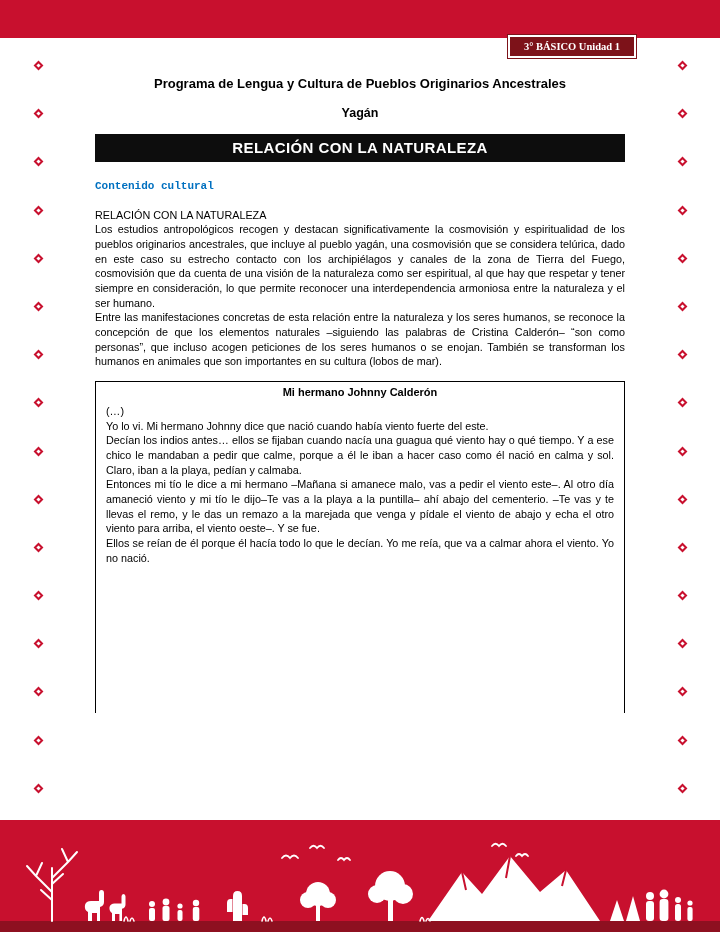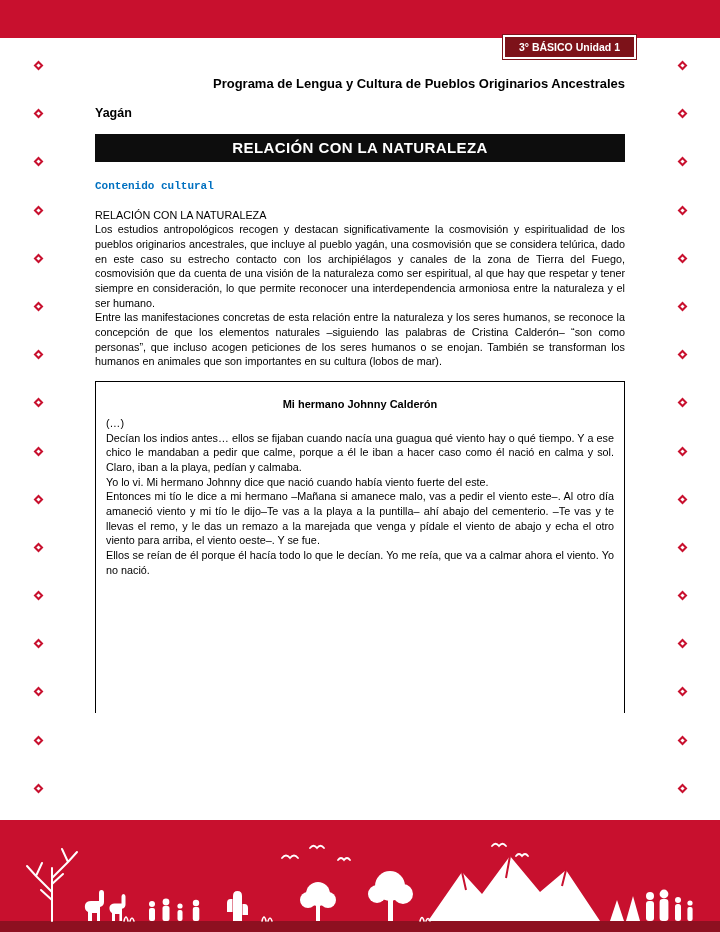--- a/index.html
+++ b/index.html
@@ -10,45 +10,45 @@
     margin:0 auto;
   }
   .top-bar {
     position:absolute; top:0; left:0; width:720px; height:38px;
     background:#c8102e;
   }
   .badge {
     position:absolute; top:35px; right:84px; z-index:4;
     background:#7d1219; color:#fff; border:2px solid #fff;
     box-shadow:0 0 0 1px #7d1219;
-    font-size:10.5px; font-weight:bold; padding:4px 14px; white-space:nowrap;
+    font-size:10.5px; font-weight:bold; padding:4px 14px; white-space:nowrap;font-family:Liberation Serif, serif;
   }
   .rail {
     position:absolute; top:62px; bottom:92px; width:16px; z-index:2;
     display:flex; flex-direction:column; justify-content:space-between; align-items:center;
   }
   .rail.left { left:30px; } .rail.right { right:30px; }
   .dm {
     width:7px; height:7px; border:2px solid #c8102e;
     transform:rotate(45deg); position:relative; background:#fff; flex:0 0 auto;
   }
   .dm::after { content:""; position:absolute; inset:1.5px; background:#c8102e; }
   .content { position:absolute; left:95px; top:76px; width:530px; z-index:1; }
-  .program-title { text-align:right; font-weight:bold; font-size:13px; line-height:1.2; }
-  .subtitle { font-weight:bold; font-size:12.5px; margin-top:14px; }
+  .program-title { text-align:center; font-weight:bold; font-size:13px; line-height:1.2; }
+  .subtitle { text-align:center; font-weight:bold; font-size:12.5px; margin-top:14px; }
   .banner {
     margin-top:14px; background:#0d0d0d; color:#fff; text-align:center;
     font-weight:bold; font-size:15px; letter-spacing:.4px; padding:5px 0 6px;
   }
   .cultural { margin-top:18px; color:#0070c0; font-weight:bold; font-size:11px;font-family:Liberation Mono, monospace; }
   .section-heading { margin-top:16px; font-size:10.8px; line-height:1.35; }
   p.body { font-size:10.8px; line-height:1.36; text-align:justify; }
   .reading-box {
     margin-top:12px; border:1px solid #000; border-bottom:none;
-    padding:16px 10px 0; min-height:332px;
+    padding:4px 10px 0; min-height:332px;
   }
   .reading-title { text-align:center; font-weight:bold; font-size:11px; }
   .reading-box p.body:first-of-type { margin-top:6px; text-align:left; }
   .footer {
     position:absolute; left:0; bottom:0; width:720px; height:112px; z-index:3;
     line-height:0;
   }
   .footer svg { display:block; width:720px; height:112px; }
 </style>
 </head>
@@ -105,22 +105,22 @@
     <div class="banner">RELACIÓN CON LA NATURALEZA</div>
     <div class="cultural">Contenido cultural</div>
     <div class="section-heading">RELACIÓN CON LA NATURALEZA</div>
 
     <p class="body">Los estudios antropológicos recogen y destacan significativamente la cosmovisión y espiritualidad de los pueblos originarios ancestrales, que incluye al pueblo yagán, una cosmovisión que se considera telúrica, dado en este caso su estrecho contacto con los archipiélagos y canales de la zona de Tierra del Fuego, cosmovisión que da cuenta de una visión de la naturaleza como ser espiritual, al que hay que respetar y tener siempre en consideración, lo que permite reconocer una interdependencia armoniosa entre la naturaleza y el ser humano.</p>
     <p class="body">Entre las manifestaciones concretas de esta relación entre la naturaleza y los seres humanos, se reconoce la concepción de que los elementos naturales –siguiendo las palabras de Cristina Calderón– “son como personas”, que incluso acogen peticiones de los seres humanos o se enojan. También se transforman los humanos en animales que son importantes en su cultura (lobos de mar).</p>
 
     <div class="reading-box">
       <div class="reading-title">Mi hermano Johnny Calderón</div>
       <p class="body">(…)</p>
+      <p class="body">Yo lo vi. Mi hermano Johnny dice que nació cuando había viento fuerte del este.</p>
       <p class="body">Decían los indios antes… ellos se fijaban cuando nacía una guagua qué viento hay o qué tiempo. Y a ese chico le mandaban a pedir que calme, porque a él le iban a hacer caso como él nació en calma y sol. Claro, iban a la playa, pedían y calmaba.</p>
-      <p class="body">Yo lo vi. Mi hermano Johnny dice que nació cuando había viento fuerte del este.</p>
       <p class="body">Entonces mi tío le dice a mi hermano –Mañana si amanece malo, vas a pedir el viento este–. Al otro día amaneció viento y mi tío le dijo–Te vas a la playa a la puntilla– ahí abajo del cementerio. –Te vas y te llevas el remo, y le das un remazo a la marejada que venga y pídale el viento de abajo y echa el otro viento para arriba, el viento oeste–. Y se fue.</p>
       <p class="body">Ellos se reían de él porque él hacía todo lo que le decían. Yo me reía, que va a calmar ahora el viento. Yo no nació.</p>
     </div>
   </div>
 
   <div class="footer">
     <svg viewBox="0 0 720 112" preserveAspectRatio="none">
       <rect x="0" y="0" width="720" height="112" fill="#c8102e"></rect>
       <rect x="0" y="101" width="720" height="11" fill="#8e1020"></rect>
 

